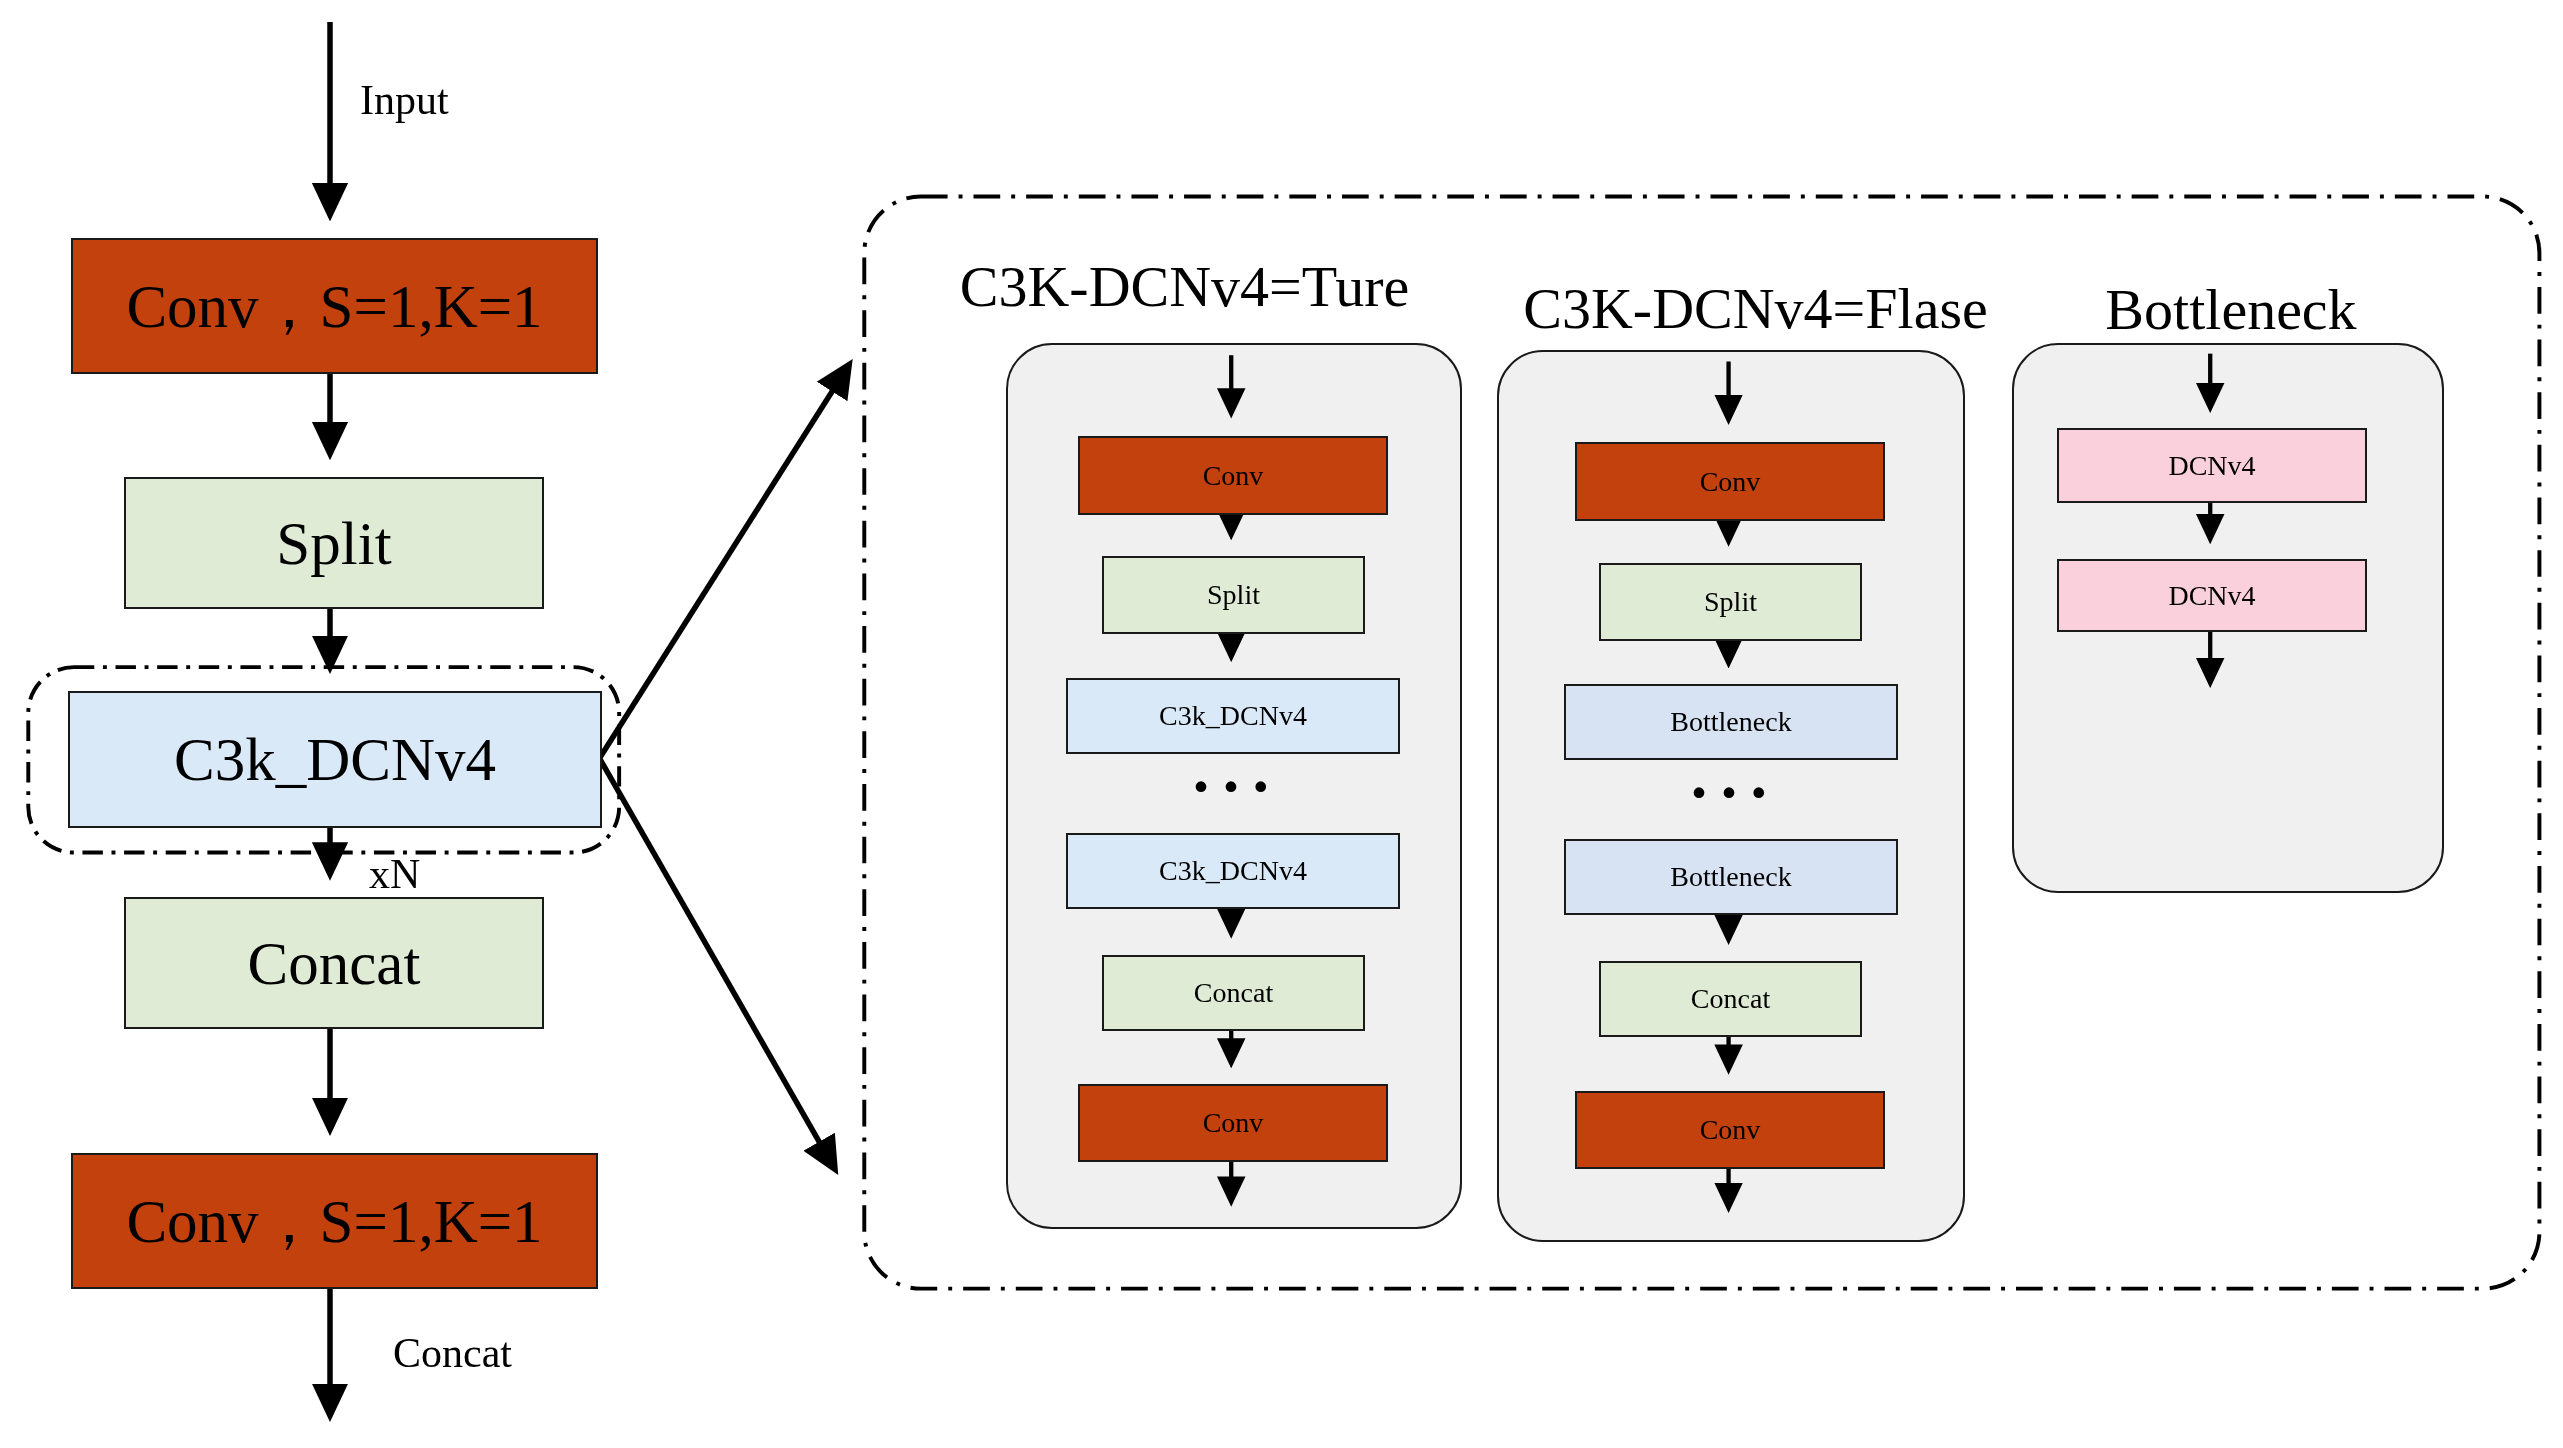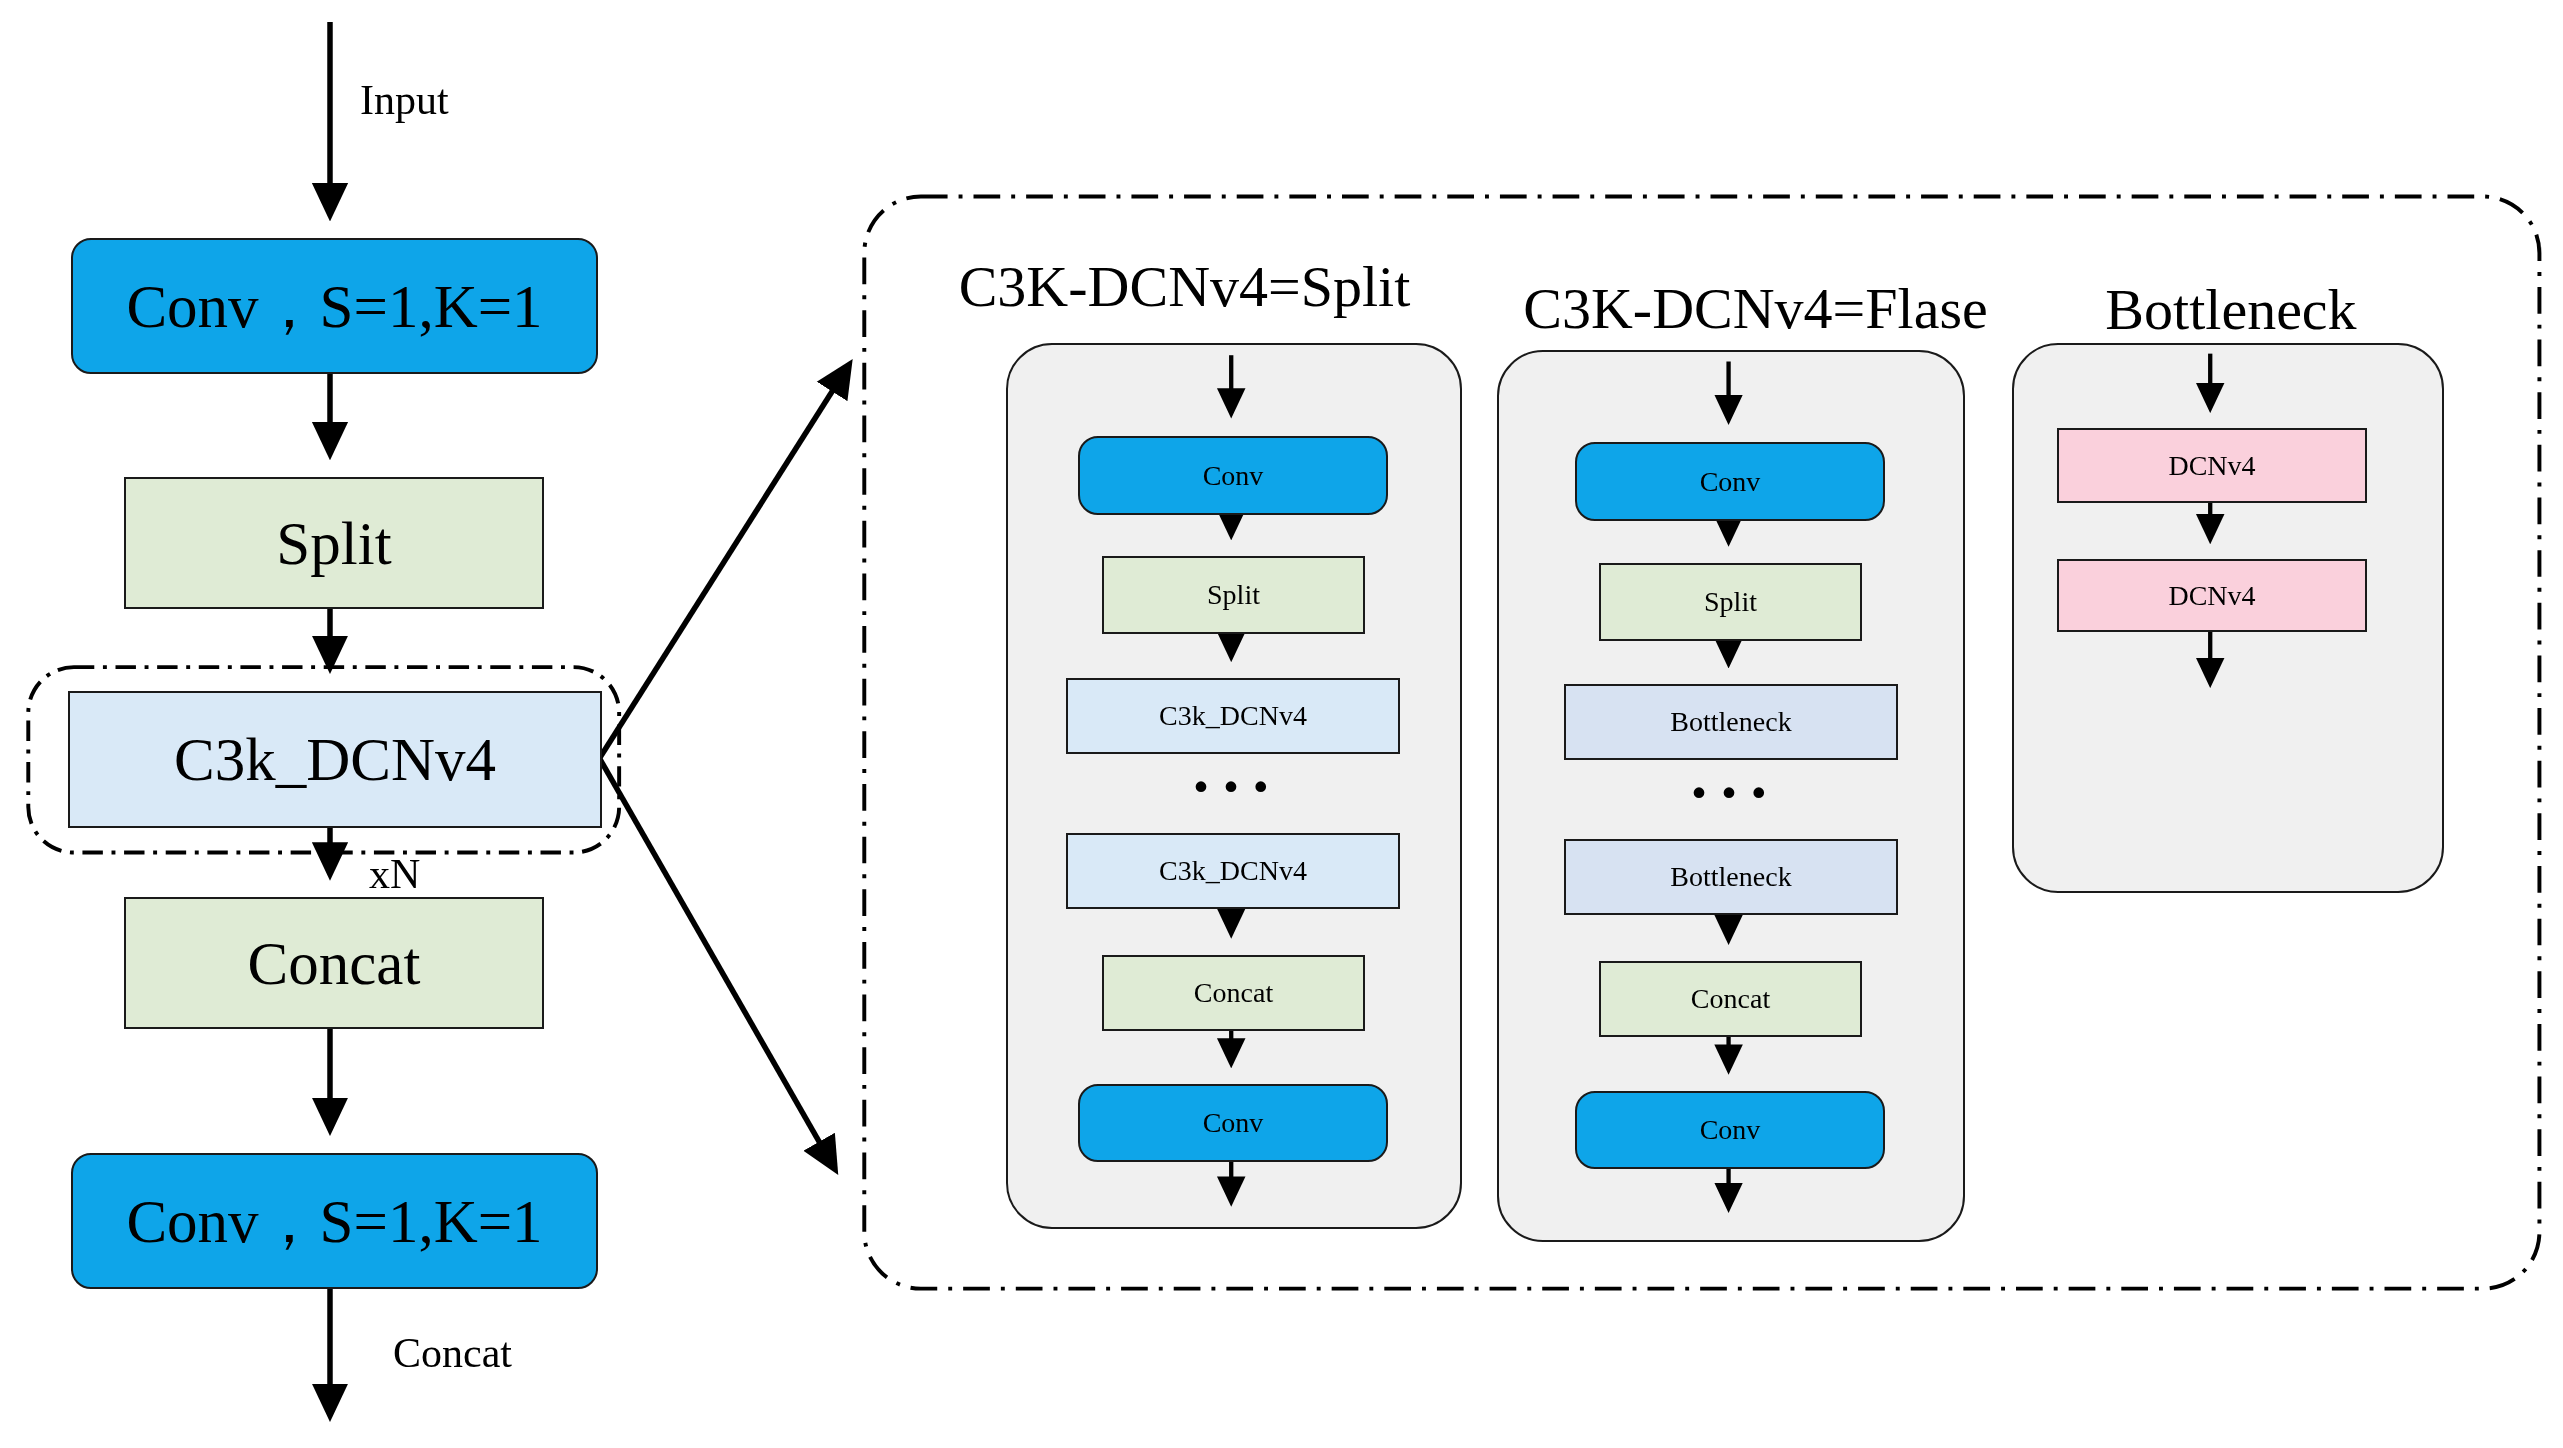--- a/index.html
+++ b/index.html
@@ -23,21 +23,21 @@
     position:absolute;
     border:2.4px solid #1a1a1a;
     display:flex;align-items:center;justify-content:center;
     text-align:center;
     z-index:3;
     line-height:1;
     white-space:nowrap;
   }
   .big-label{ font-size:61px; }
   .small-label{ font-size:28px; }
-  .peach{ background:#0ea5e9;border-radius:20px; }
+  .peach{ background:#c2410c; }
   .green{ background:#DFEBD5; }
   .blue{ background:#D9E9F7; }
   .lavender{ background:#D7E2F2; }
   .pink{ background:#FAD0DC; }
   .free-label{
     position:absolute;z-index:3;font-size:42px;line-height:1;white-space:nowrap;
   }
   .header-label{
     position:absolute;z-index:3;font-size:58px;line-height:1;text-align:center;white-space:nowrap;
   }
@@ -114,21 +114,21 @@
   <div class="node blue big-label" style="left:68px;top:691px;width:530px;height:133px;">C3k_DCNv4</div>
 
   <div class="free-label" style="left:369px;top:853px;">xN</div>
 
   <div class="node green big-label" style="left:124px;top:897px;width:416px;height:128px;">Concat</div>
 
   <div class="node peach big-label" style="left:71px;top:1153px;width:523px;height:132px;">Conv，S=1,K=1</div>
 
   <div class="free-label" style="left:393px;top:1332px;">Concat</div>
 
-  <div class="header-label" style="left:945px;top:258px;width:479px;">C3K-DCNv4=Split</div>
+  <div class="header-label" style="left:945px;top:258px;width:479px;">C3K-DCNv4=Ture</div>
   <div class="header-label" style="left:1516px;top:280px;width:479px;">C3K-DCNv4=Flase</div>
   <div class="header-label" style="left:2074px;top:281px;width:314px;">Bottleneck</div>
 
   <div class="node peach small-label" style="left:1078px;top:436px;width:306px;height:75px;">Conv</div>
   <div class="node green small-label" style="left:1102px;top:556px;width:259px;height:74px;">Split</div>
   <div class="node blue small-label" style="left:1066px;top:678px;width:330px;height:72px;">C3k_DCNv4</div>
   <div class="dots" style="left:1190px;top:753px;">···</div>
   <div class="node blue small-label" style="left:1066px;top:833px;width:330px;height:72px;">C3k_DCNv4</div>
   <div class="node green small-label" style="left:1102px;top:955px;width:259px;height:72px;">Concat</div>
   <div class="node peach small-label" style="left:1078px;top:1084px;width:306px;height:74px;">Conv</div>

